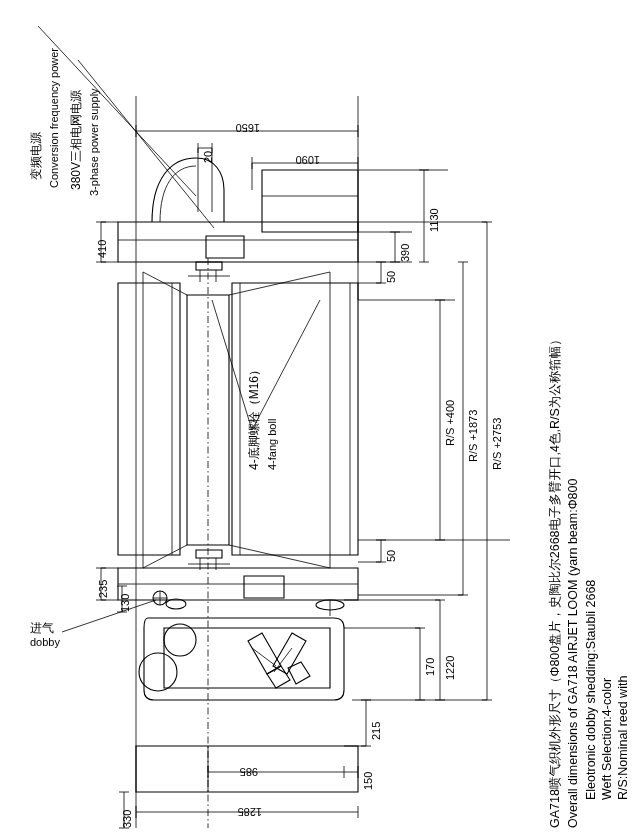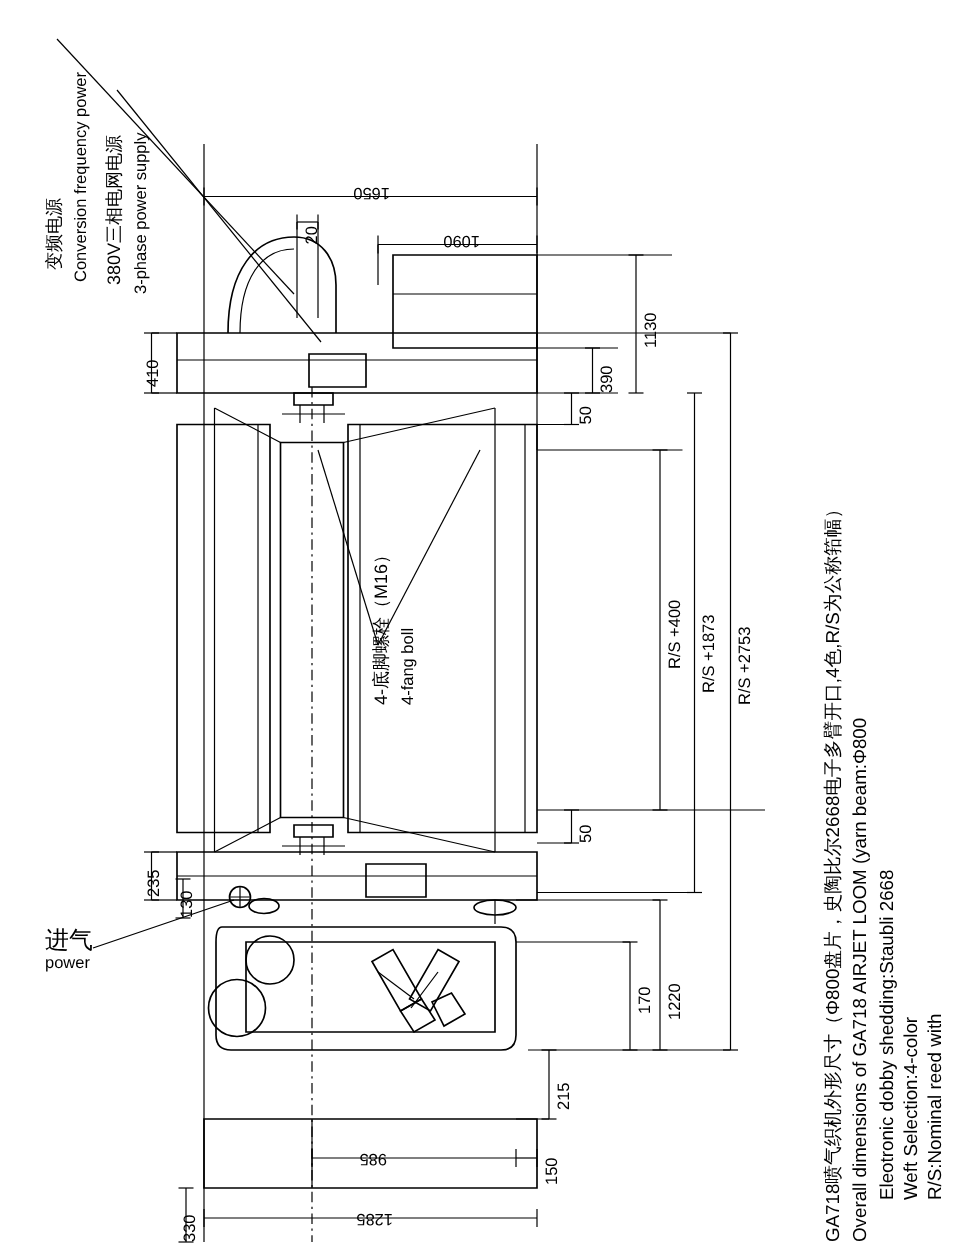--- a/index.html
+++ b/index.html
@@ -196,22 +196,22 @@
 
   <div class="lbl rot90" style="left:30px;top:180px;font-size:12px;">变频电源</div>
   <div class="lbl rot90" style="left:48px;top:188px;font-size:11px;">Conversion frequency power</div>
 
   <div class="lbl rot90" style="left:70px;top:190px;font-size:12px;">380V三相电网电源</div>
   <div class="lbl rot90" style="left:88px;top:196px;font-size:11px;">3-phase power supply</div>
 
   <div class="lbl rot90" style="left:248px;top:470px;font-size:12px;">4-底脚螺栓（M16）</div>
   <div class="lbl rot90" style="left:266px;top:470px;font-size:11px;">4-fang boll</div>
 
-  <div class="lbl" style="left:30px;top:622px;font-size:16px;">进气</div>
-  <div class="lbl" style="left:30px;top:636px;font-size:11px;">power</div>
+  <div class="lbl" style="left:30px;top:622px;font-size:12px;">进气</div>
+  <div class="lbl" style="left:30px;top:636px;font-size:11px;">dobby</div>
 
   <div class="lbl rot180" style="left:260px;top:134px;">1650</div>
   <div class="lbl rot180" style="left:320px;top:166px;">1090</div>
   <div class="lbl rot90" style="left:202px;top:163px;">20</div>
   <div class="lbl rot90" style="left:428px;top:232px;">1130</div>
   <div class="lbl rot90" style="left:96px;top:258px;">410</div>
   <div class="lbl rot90" style="left:399px;top:262px;">390</div>
   <div class="lbl rot90" style="left:385px;top:283px;">50</div>
 
   <div class="lbl rot90" style="left:444px;top:446px;">R/S +400</div>

